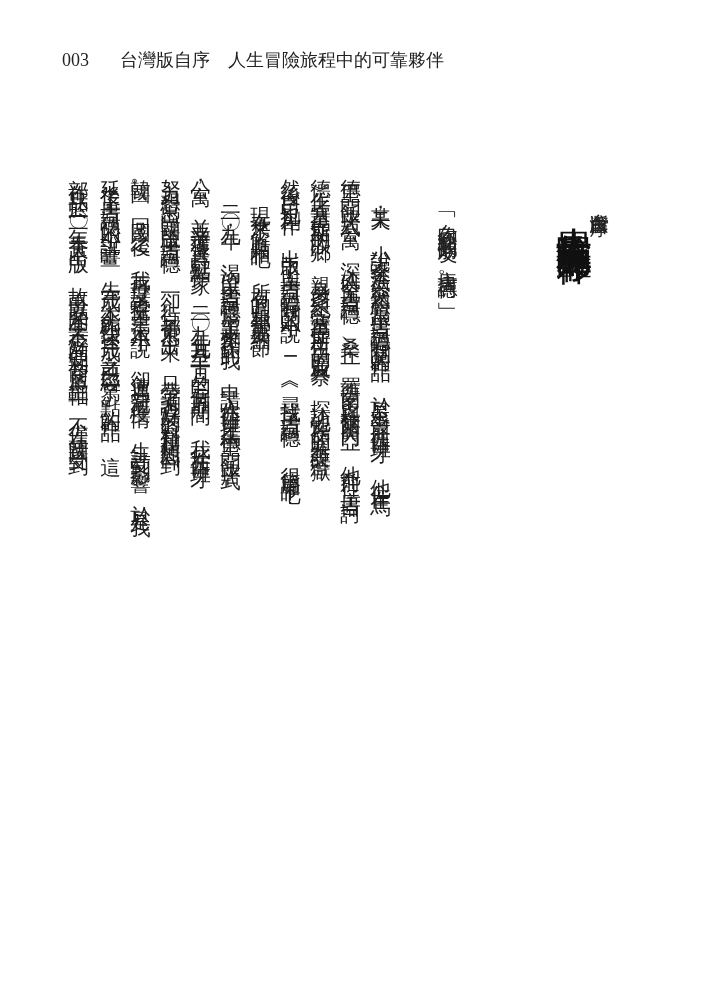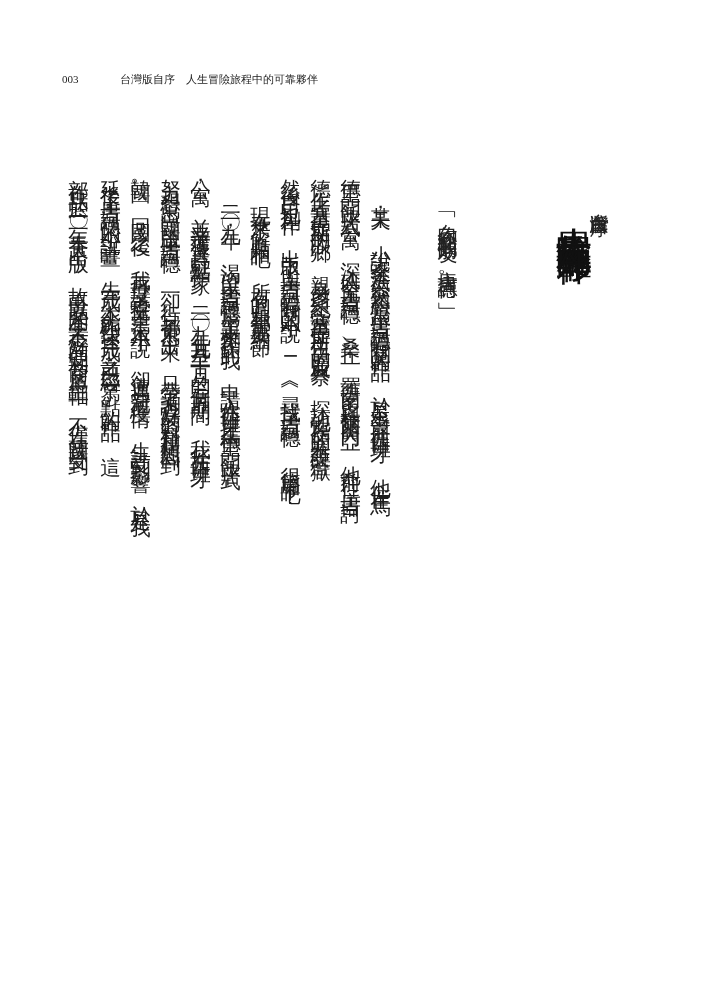--- a/index.html
+++ b/index.html
@@ -1,17 +1,17 @@
 <!DOCTYPE html>
 <html><head>
 <meta charset="utf-8">
 <style>
   html, body { margin: 0; padding: 0; background: #ffffff; }
   body { width: 711px; height: 1000px; position: relative; overflow: hidden; font-family: "DejaVu Serif", "Liberation Serif", serif; color: #1a1a1a; }
-  .running-header { position: absolute; top: 72px; left: 62px; font-size: 11px; color: #222; white-space: nowrap; font-family: "Liberation Serif", "DejaVu Serif", serif; }
+  .running-header { position: absolute; top: 48px; left: 62px; font-size: 18px; color: #222; white-space: nowrap; font-family: "Liberation Serif", "DejaVu Serif", serif; }
   .running-header .page-num { display: inline-block; width: 58px; }
   .vcol { position: absolute; writing-mode: vertical-rl; text-orientation: upright; line-height: 1; white-space: nowrap; }
   .section-label { left: 590px; top: 198px; font-size: 19px; letter-spacing: 1px; color: #222; }
   .chapter-title { left: 556px; top: 200px; font-size: 36px; letter-spacing: 2px; color: #111; font-weight: normal; }
   .epigraph { left: 438px; top: 205px; font-size: 20px; letter-spacing: 3px; color: #222; font-family: "DejaVu Sans", sans-serif; }
   .body-col { font-size: 20.5px; letter-spacing: 6.2px; color: #1c1c1c; font-family: "DejaVu Sans", "Liberation Sans", sans-serif; top: 163px; }
   .body-col.indent { top: 190px; }
 </style>
 </head>
 <body>

